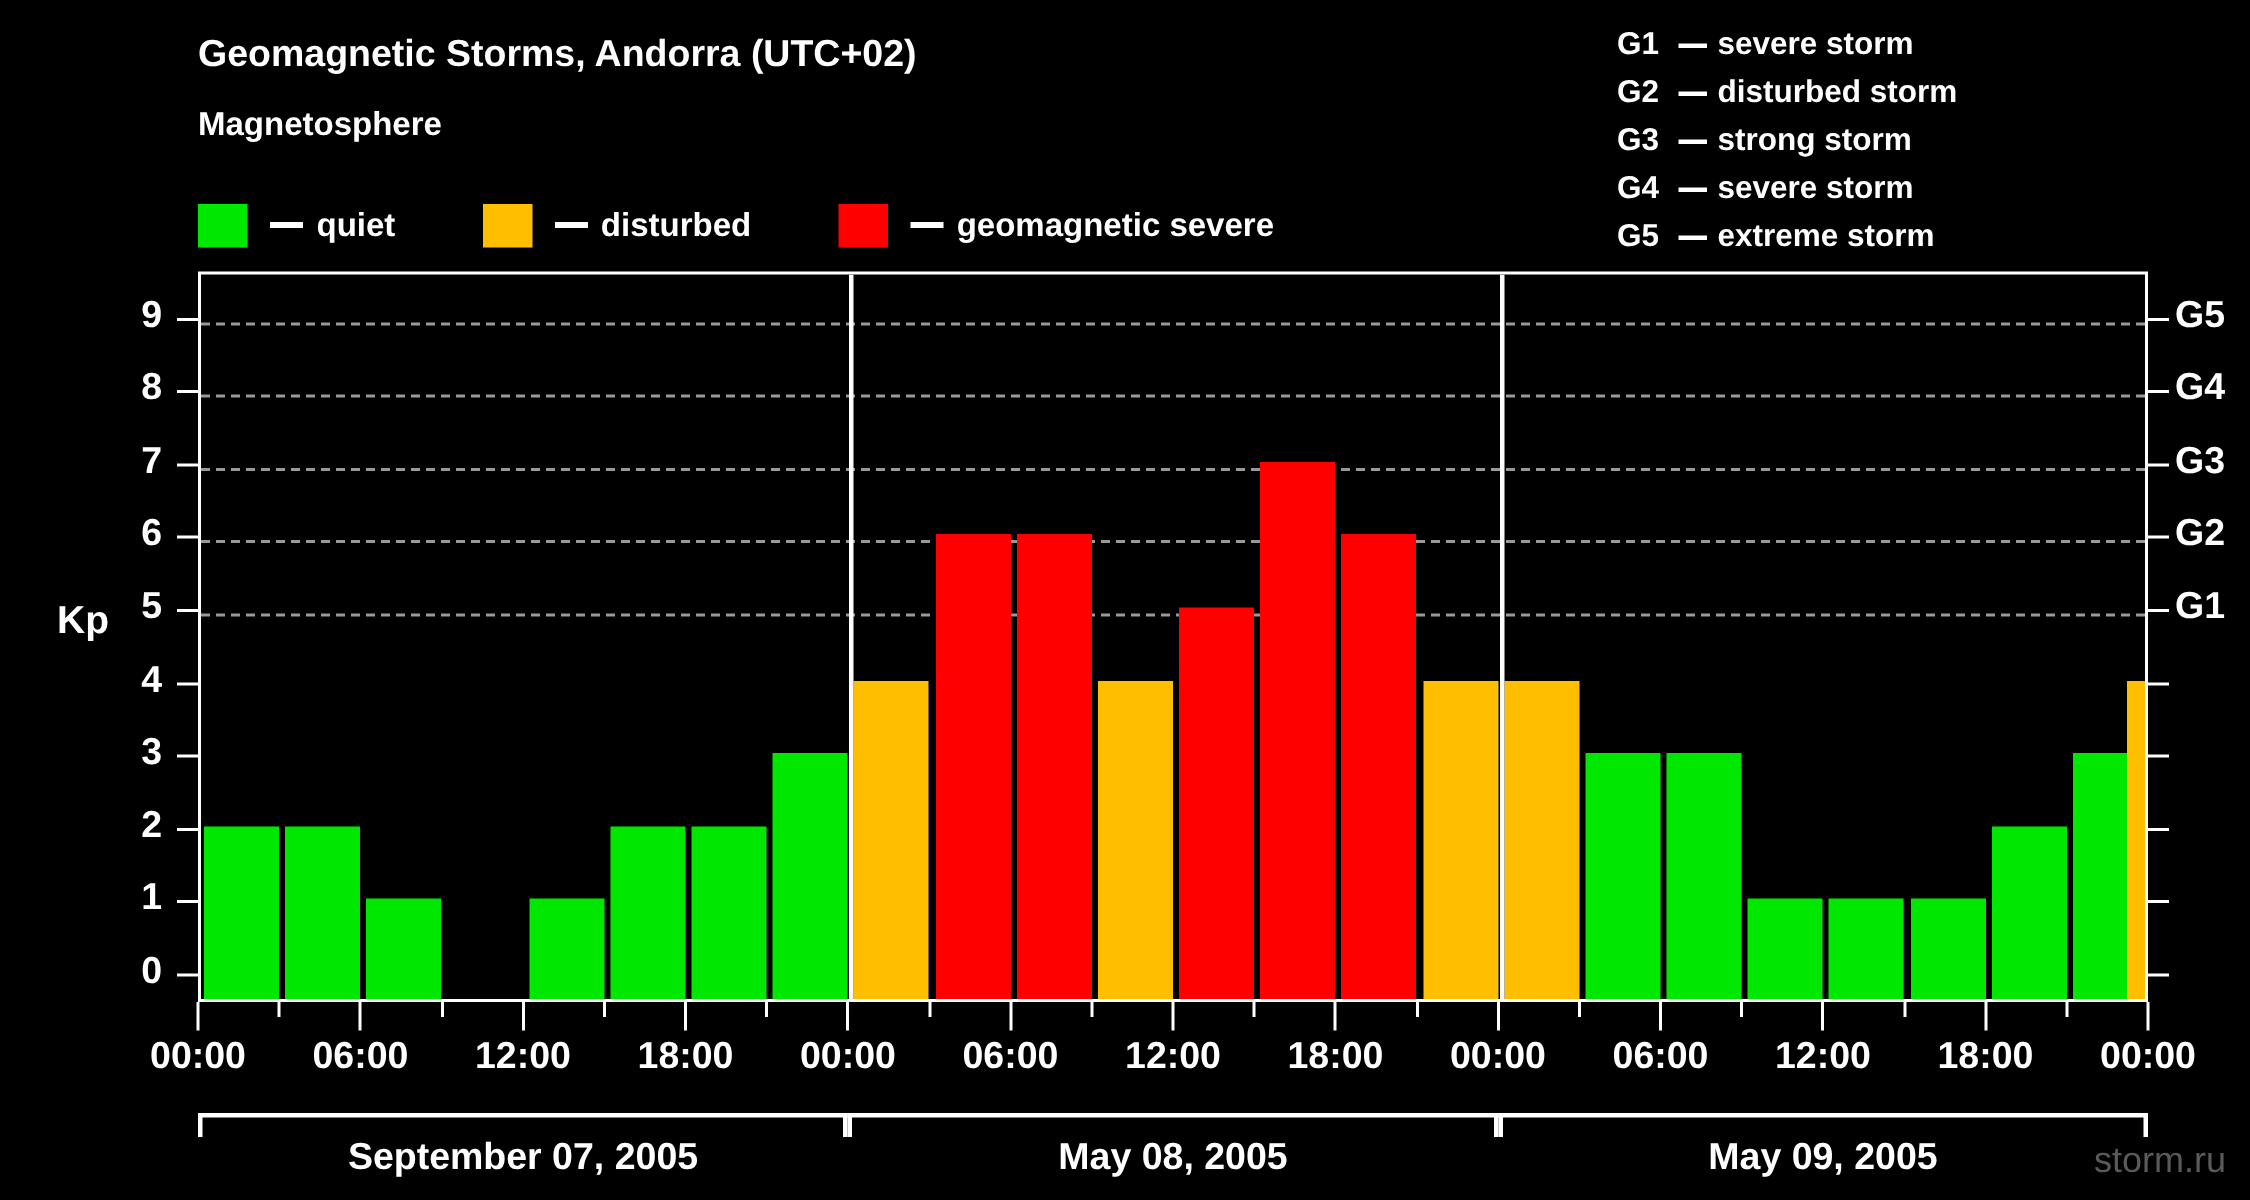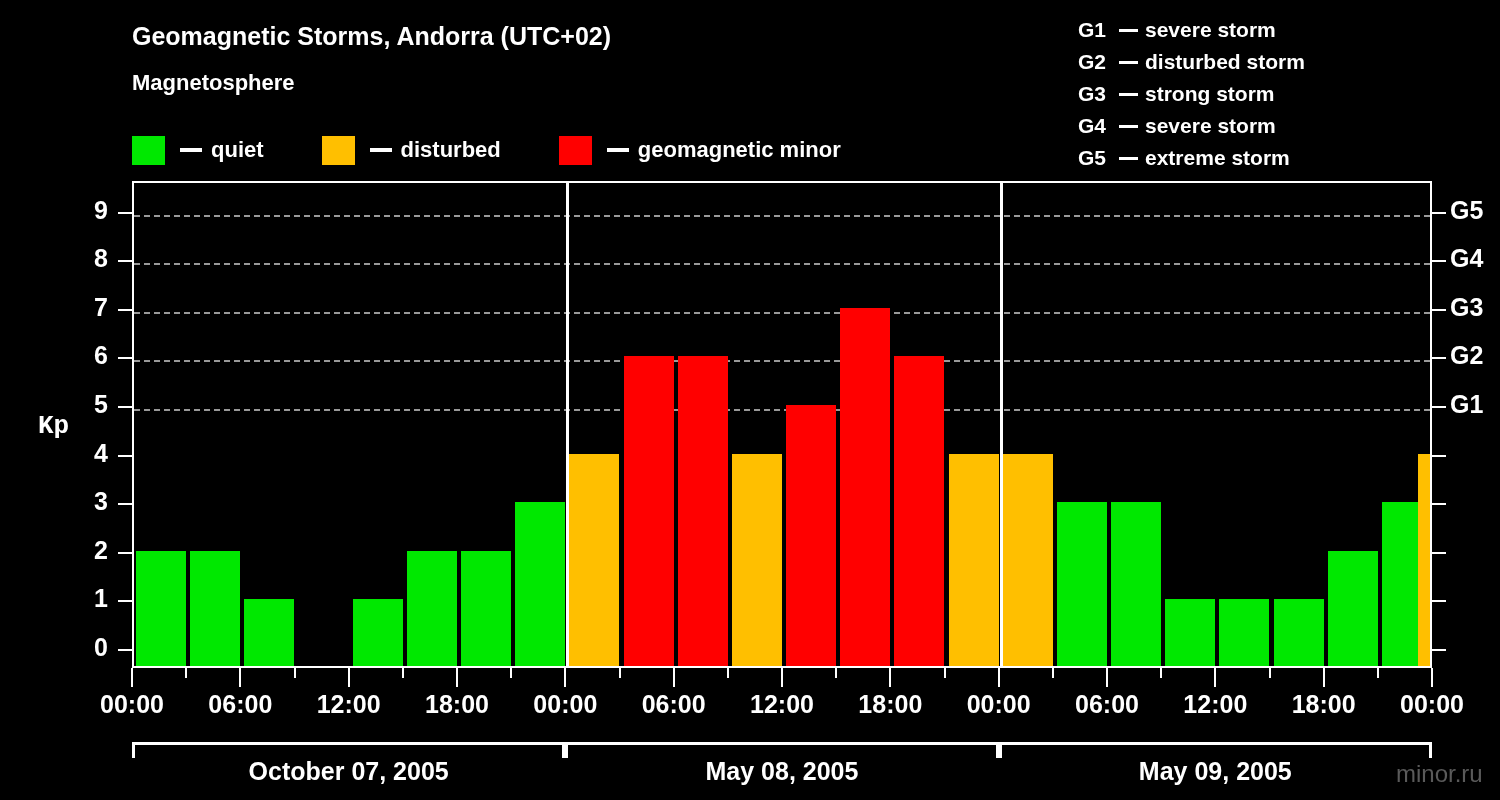--- a/index.html
+++ b/index.html
@@ -142,24 +142,23 @@
   }
   .ytick-mark {
     position: absolute;
     width: 14px;
     height: 2px;
     background: #ffffff;
   }
   .axis-name {
     position: absolute;
     left: 38px;
-    top: 411px;
+    top: 398px;
     font-size: 26px;
     font-weight: bold;
-    font-family: Liberation Mono, monospace;
   }
   .ylabel-right {
     position: absolute;
     width: 50px;
     text-align: left;
     font-size: 25px;
     font-weight: bold;
     color: #ffffff;
   }
   .ytick-mark-right {
@@ -238,21 +237,21 @@
     <span class="gap-a"></span>
     <div class="legend-item">
       <span class="swatch" style="background:#ffbf00"></span>
       <span class="legend-dash"></span>
       <span class="legend-label">disturbed</span>
     </div>
     <span class="gap-b"></span>
     <div class="legend-item">
       <span class="swatch" style="background:#ff0000"></span>
       <span class="legend-dash"></span>
-      <span class="legend-label">geomagnetic minor</span>
+      <span class="legend-label">geomagnetic severe</span>
     </div>
   </div>
 
   <div class="gscale" id="gscale-host">
       <div class="gscale-row">
         <span class="gscale-code">G1</span>
         <span class="gscale-dash"></span>
         <span class="gscale-text">severe storm</span>
       </div>
       <div class="gscale-row">
@@ -394,21 +393,21 @@
       <div class="xtick-minor" style="left: 726.833px; top: 668px;"></div>
       <div class="xtick-minor" style="left: 835.167px; top: 668px;"></div>
       <div class="xtick-minor" style="left: 943.5px; top: 668px;"></div>
       <div class="xtick-minor" style="left: 1051.83px; top: 668px;"></div>
       <div class="xtick-minor" style="left: 1160.17px; top: 668px;"></div>
       <div class="xtick-minor" style="left: 1268.5px; top: 668px;"></div>
       <div class="xtick-minor" style="left: 1376.83px; top: 668px;"></div>
     </div>
   <div id="days-host">
       <div class="day-bracket" style="left: 132px; width: 433.333px;"></div>
-      <div class="day-name" style="left: 132px; width: 433.333px;">October 07, 2005</div>
+      <div class="day-name" style="left: 132px; width: 433.333px;">September 07, 2005</div>
       <div class="day-bracket" style="left: 565.333px; width: 433.333px;"></div>
       <div class="day-name" style="left: 565.333px; width: 433.333px;">May 08, 2005</div>
       <div class="day-bracket" style="left: 998.667px; width: 433.333px;"></div>
       <div class="day-name" style="left: 998.667px; width: 433.333px;">May 09, 2005</div>
     </div>
 
-  <div class="watermark">minor.ru</div>
+  <div class="watermark">storm.ru</div>
 </div>
 
 </body></html>

